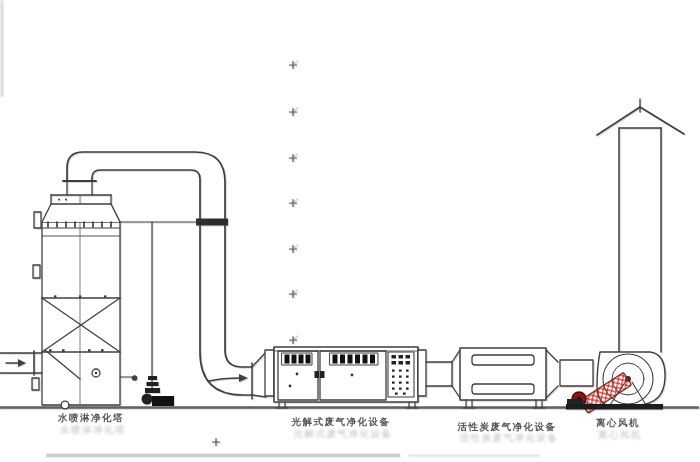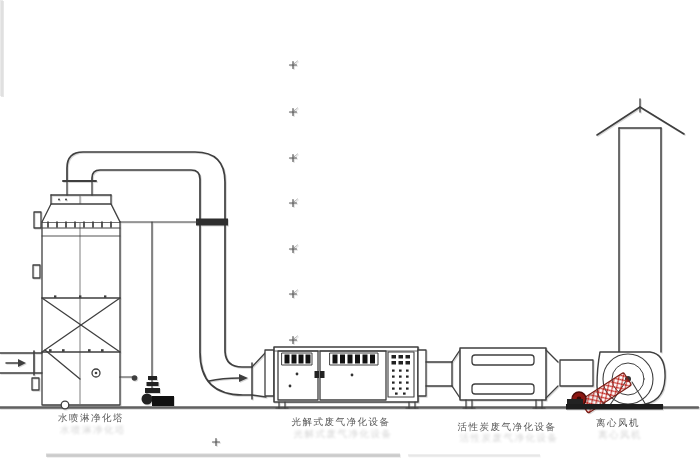--- a/index.html
+++ b/index.html
@@ -4,21 +4,21 @@
 <style>
   html,body{margin:0;padding:0;background:#ffffff;}
   .canvas{
     position:relative;width:700px;height:462px;background:#fff;overflow:hidden;
     font-family:"DejaVu Sans",sans-serif;
   }
   .art{position:absolute;left:0;top:0;filter:blur(.28px);}
   .art .ink{filter:drop-shadow(1.6px 1.4px 0.4px rgba(110,110,110,.28));}
   .lbl{
     position:absolute;font-size:9.5px;color:#3c3c3c;letter-spacing:1.5px;
-    white-space:nowrap;filter:blur(.45px);opacity:.88;text-align:center;
+    white-space:nowrap;filter:blur(.45px);opacity:.88;text-align:center;font-weight:bold;
   }
   .lbl.ghost{opacity:.22;filter:blur(.9px);}
 </style>
 </head>
 <body>
 
 <div class="canvas">
 
   <svg class="art" width="700" height="462" viewBox="0 0 700 462">
     <defs>

